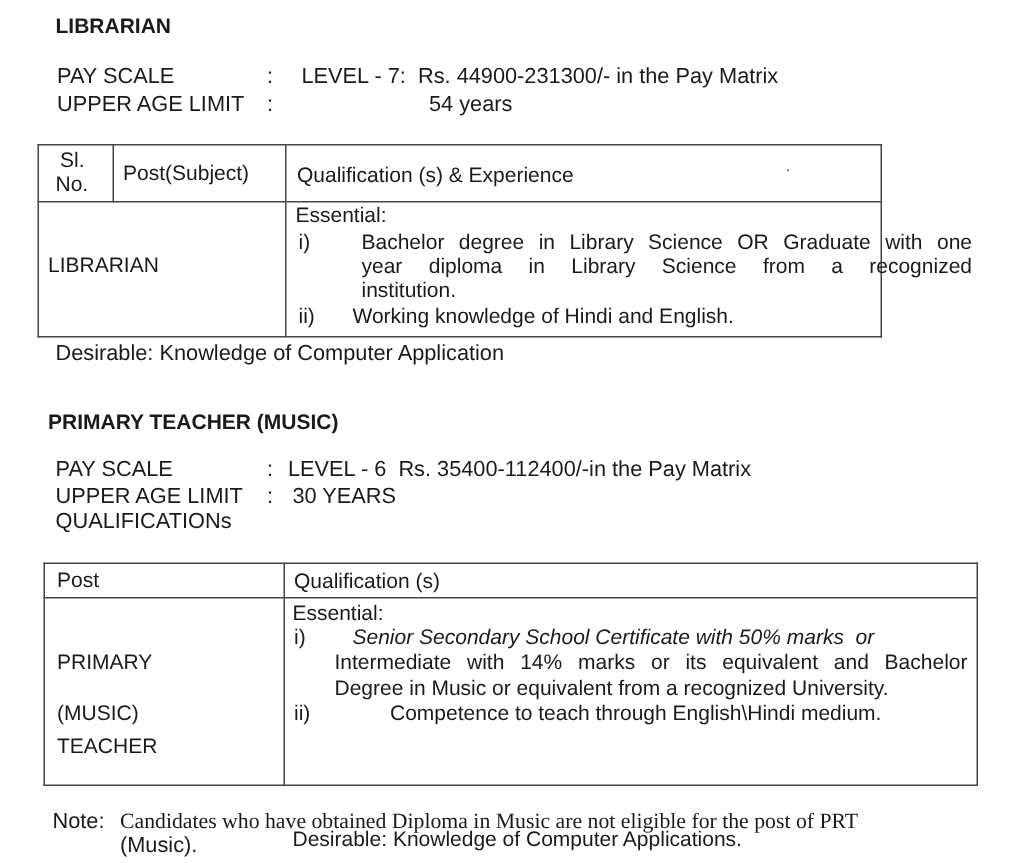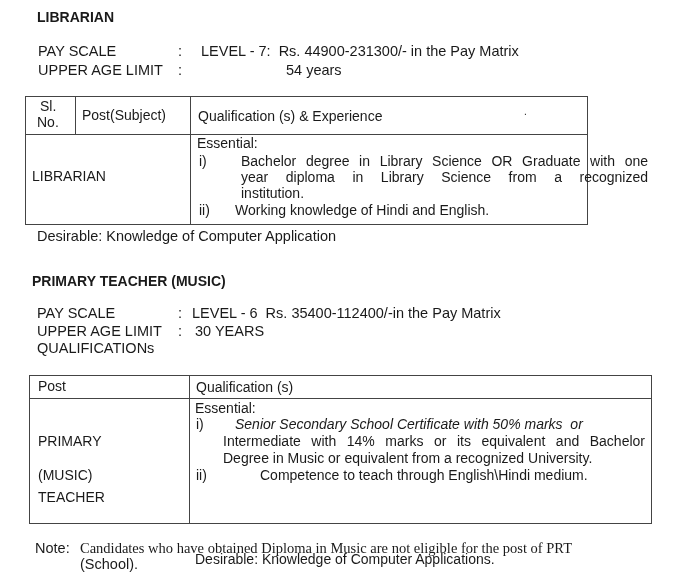--- a/index.html
+++ b/index.html
@@ -118,13 +118,13 @@
         <div class="line" style="left:35px;top:68px;margin-left:35px;">Competence to teach through English\Hindi medium.</div>
         <div class="line" style="left:5px;top:104px;margin-top:48px;">Desirable: Knowledge of Computer Applications.</div>
       </div>
     </td>
   </tr>
 </tbody>
   </table>
 
 <div class="abs lbl" style="left:35px;top:540px;">Note:</div>
 <div class="abs lbl" style="left:80px;top:540px;font-family:Liberation Serif, serif;">Candidates who have obtained Diploma in Music are not eligible for the post of PRT</div>
-<div class="abs lbl" style="left:80px;top:556px;">(School).</div>
+<div class="abs lbl" style="left:80px;top:556px;">(Music).</div>
 
 </body></html>

